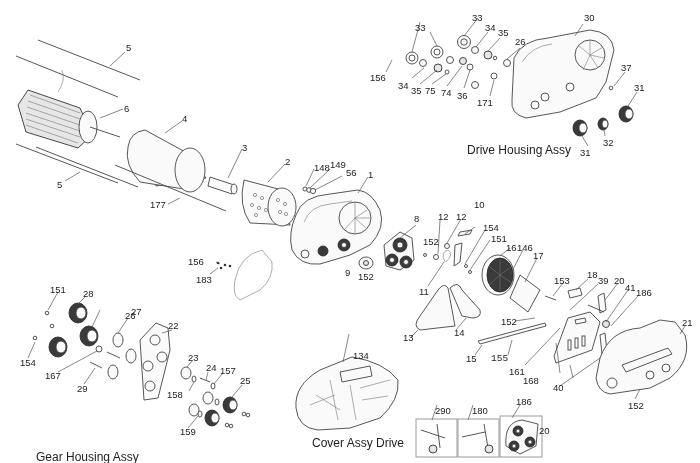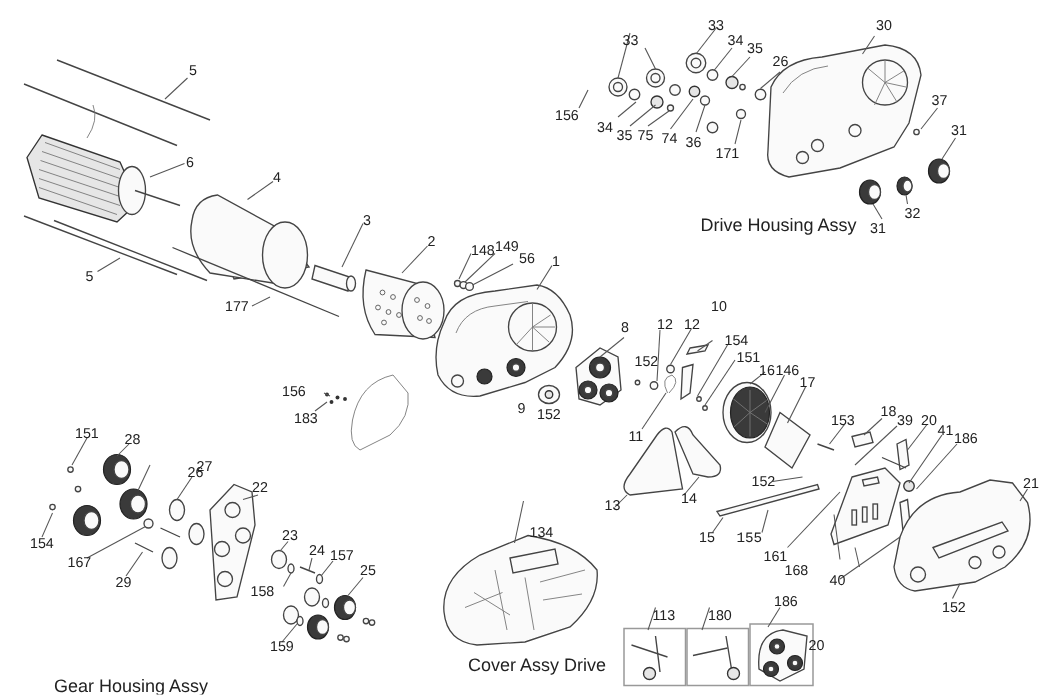--- a/index.html
+++ b/index.html
@@ -463,19 +463,19 @@
 <span class="callout" style="left:45px;top:371px;">167</span>
 <span class="callout" style="left:77px;top:384px;">29</span>
 <span class="callout" style="left:188px;top:353px;">23</span>
 <span class="callout" style="left:206px;top:363px;">24</span>
 <span class="callout" style="left:220px;top:366px;">157</span>
 <span class="callout" style="left:240px;top:376px;">25</span>
 <span class="callout" style="left:167px;top:390px;">158</span>
 <span class="callout" style="left:180px;top:427px;">159</span>
 
 <span class="callout" style="left:353px;top:351px;">134</span>
-<span class="callout" style="left:435px;top:406px;">113</span>
+<span class="callout" style="left:435px;top:406px;">290</span>
 <span class="callout" style="left:472px;top:406px;">180</span>
 <span class="callout" style="left:516px;top:397px;">186</span>
 
 <span class="assy-title" style="left:467px;top:144px;">Drive Housing Assy</span>
 <span class="assy-title" style="left:36px;top:403px;margin-top:48px;">Gear Housing Assy</span>
 <span class="assy-title" style="left:312px;top:437px;">Cover Assy Drive</span>
 
 </body></html>

